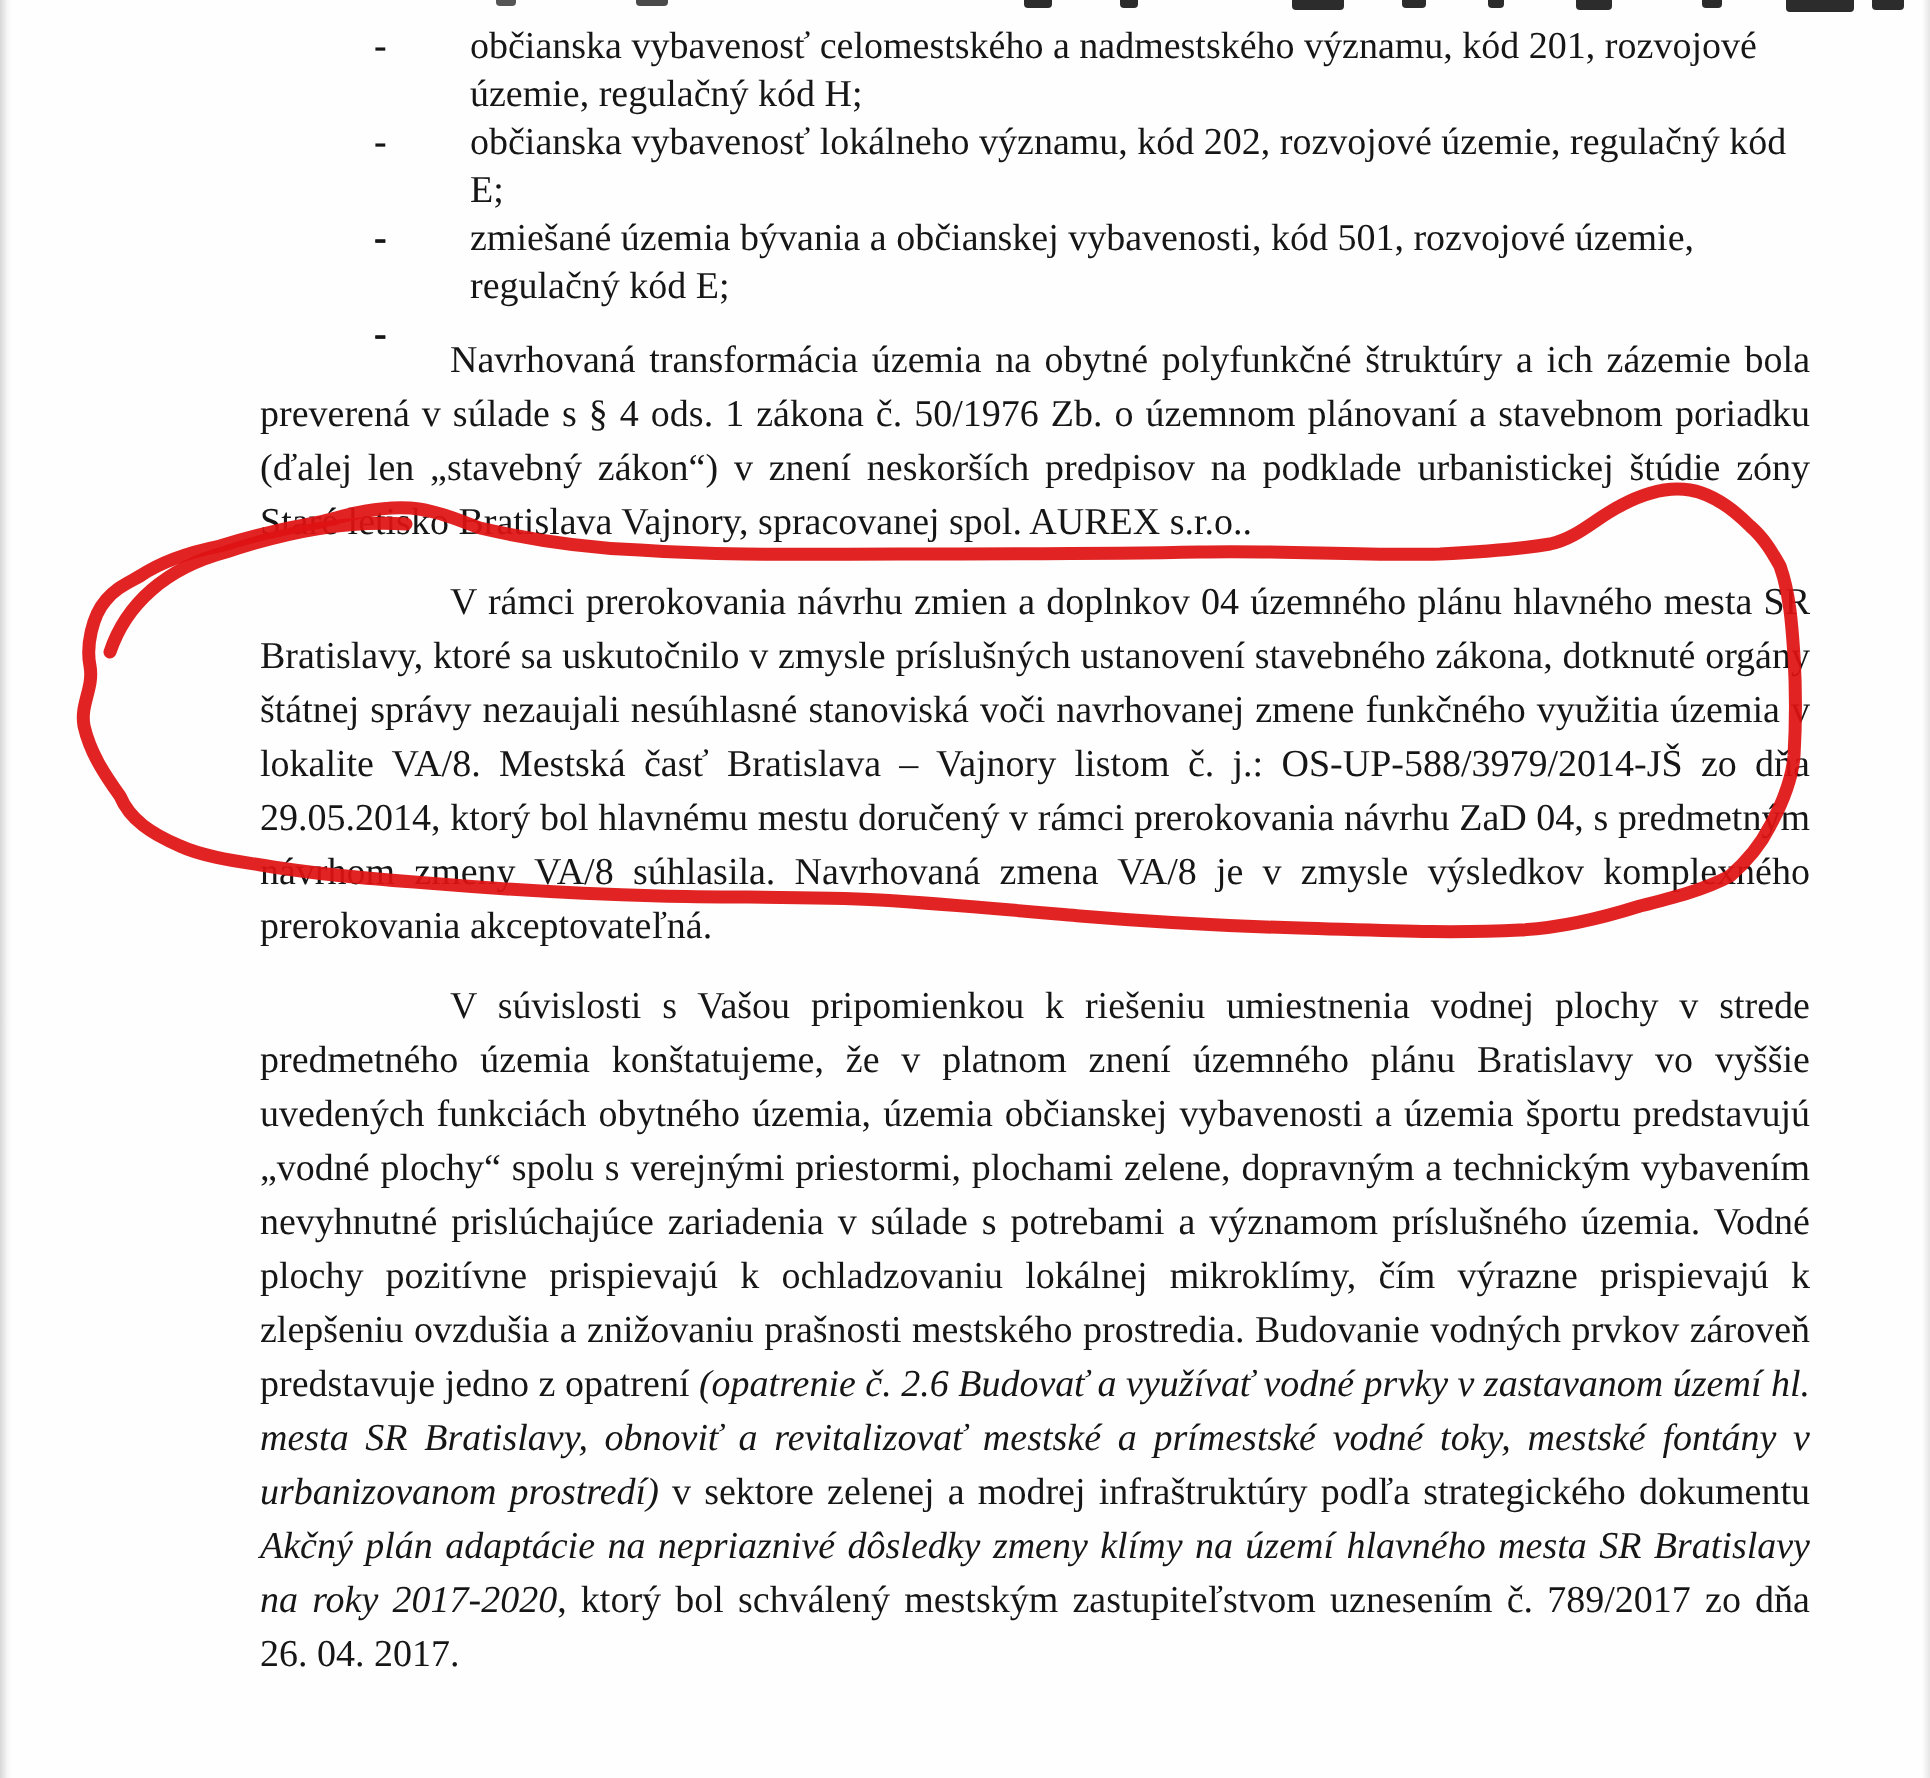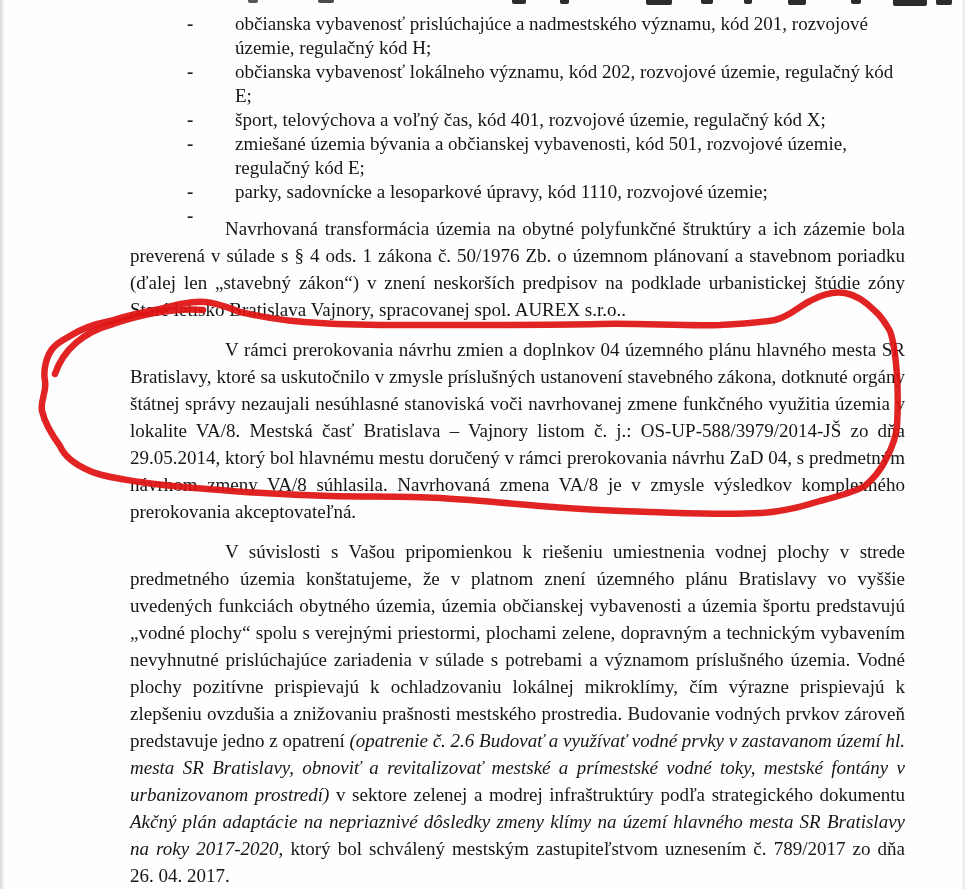--- a/index.html
+++ b/index.html
@@ -111,37 +111,35 @@
       <i></i>
       <i></i>
       <i></i>
   </div>
 
   <div class="content">
 
     <ul class="bullets">
       <li>
         <span class="marker">-</span>
-        <span>občianska vybavenosť prislúchajúce a nadmestského významu, kód 201, rozvojové územie, regulačný kód H;</span>
+        <span>občianska vybavenosť celomestského a nadmestského významu, kód 201, rozvojové územie, regulačný kód H;</span>
       </li>
       <li>
         <span class="marker">-</span>
         <span>občianska vybavenosť lokálneho významu, kód 202, rozvojové územie, regulačný kód E;</span>
       </li>
       <li>
         <span class="marker">-</span>
-        <span>šport, telovýchova a voľný čas, kód 401, rozvojové územie, regulačný kód X;</span>
       </li>
       <li>
         <span class="marker">-</span>
         <span>zmiešané územia bývania a občianskej vybavenosti, kód 501, rozvojové územie, regulačný kód E;</span>
       </li>
       <li>
         <span class="marker">-</span>
-        <span>parky, sadovnícke a lesoparkové úpravy, kód 1110, rozvojové územie;</span>
       </li>
       <li>
         <span class="marker">-</span>
       </li>
     </ul>
 
     <p class="para gap-sm"><span>Navrhovaná transformácia územia na obytné polyfunkčné štruktúry a ich zázemie bola preverená v súlade s § 4 ods. 1 zákona č. 50/1976 Zb. o územnom plánovaní a stavebnom poriadku (ďalej len „stavebný zákon“) v znení neskorších predpisov na podklade urbanistickej štúdie zóny Staré letisko Bratislava Vajnory, spracovanej spol. AUREX s.r.o..</span></p>
 
     <div class="circled">
       <p class="para gap-md"><span>V rámci prerokovania návrhu zmien a doplnkov 04 územného plánu hlavného mesta SR Bratislavy, ktoré sa uskutočnilo v zmysle príslušných ustanovení stavebného zákona, dotknuté orgány štátnej správy nezaujali nesúhlasné stanoviská voči navrhovanej zmene funkčného využitia územia v lokalite VA/8. Mestská časť Bratislava – Vajnory listom č. j.: OS-UP-588/3979/2014-JŠ zo dňa 29.05.2014, ktorý bol hlavnému mestu doručený v rámci prerokovania návrhu ZaD 04, s predmetným návrhom zmeny VA/8 súhlasila. Navrhovaná zmena VA/8 je v zmysle výsledkov komplexného prerokovania akceptovateľná.</span></p>

